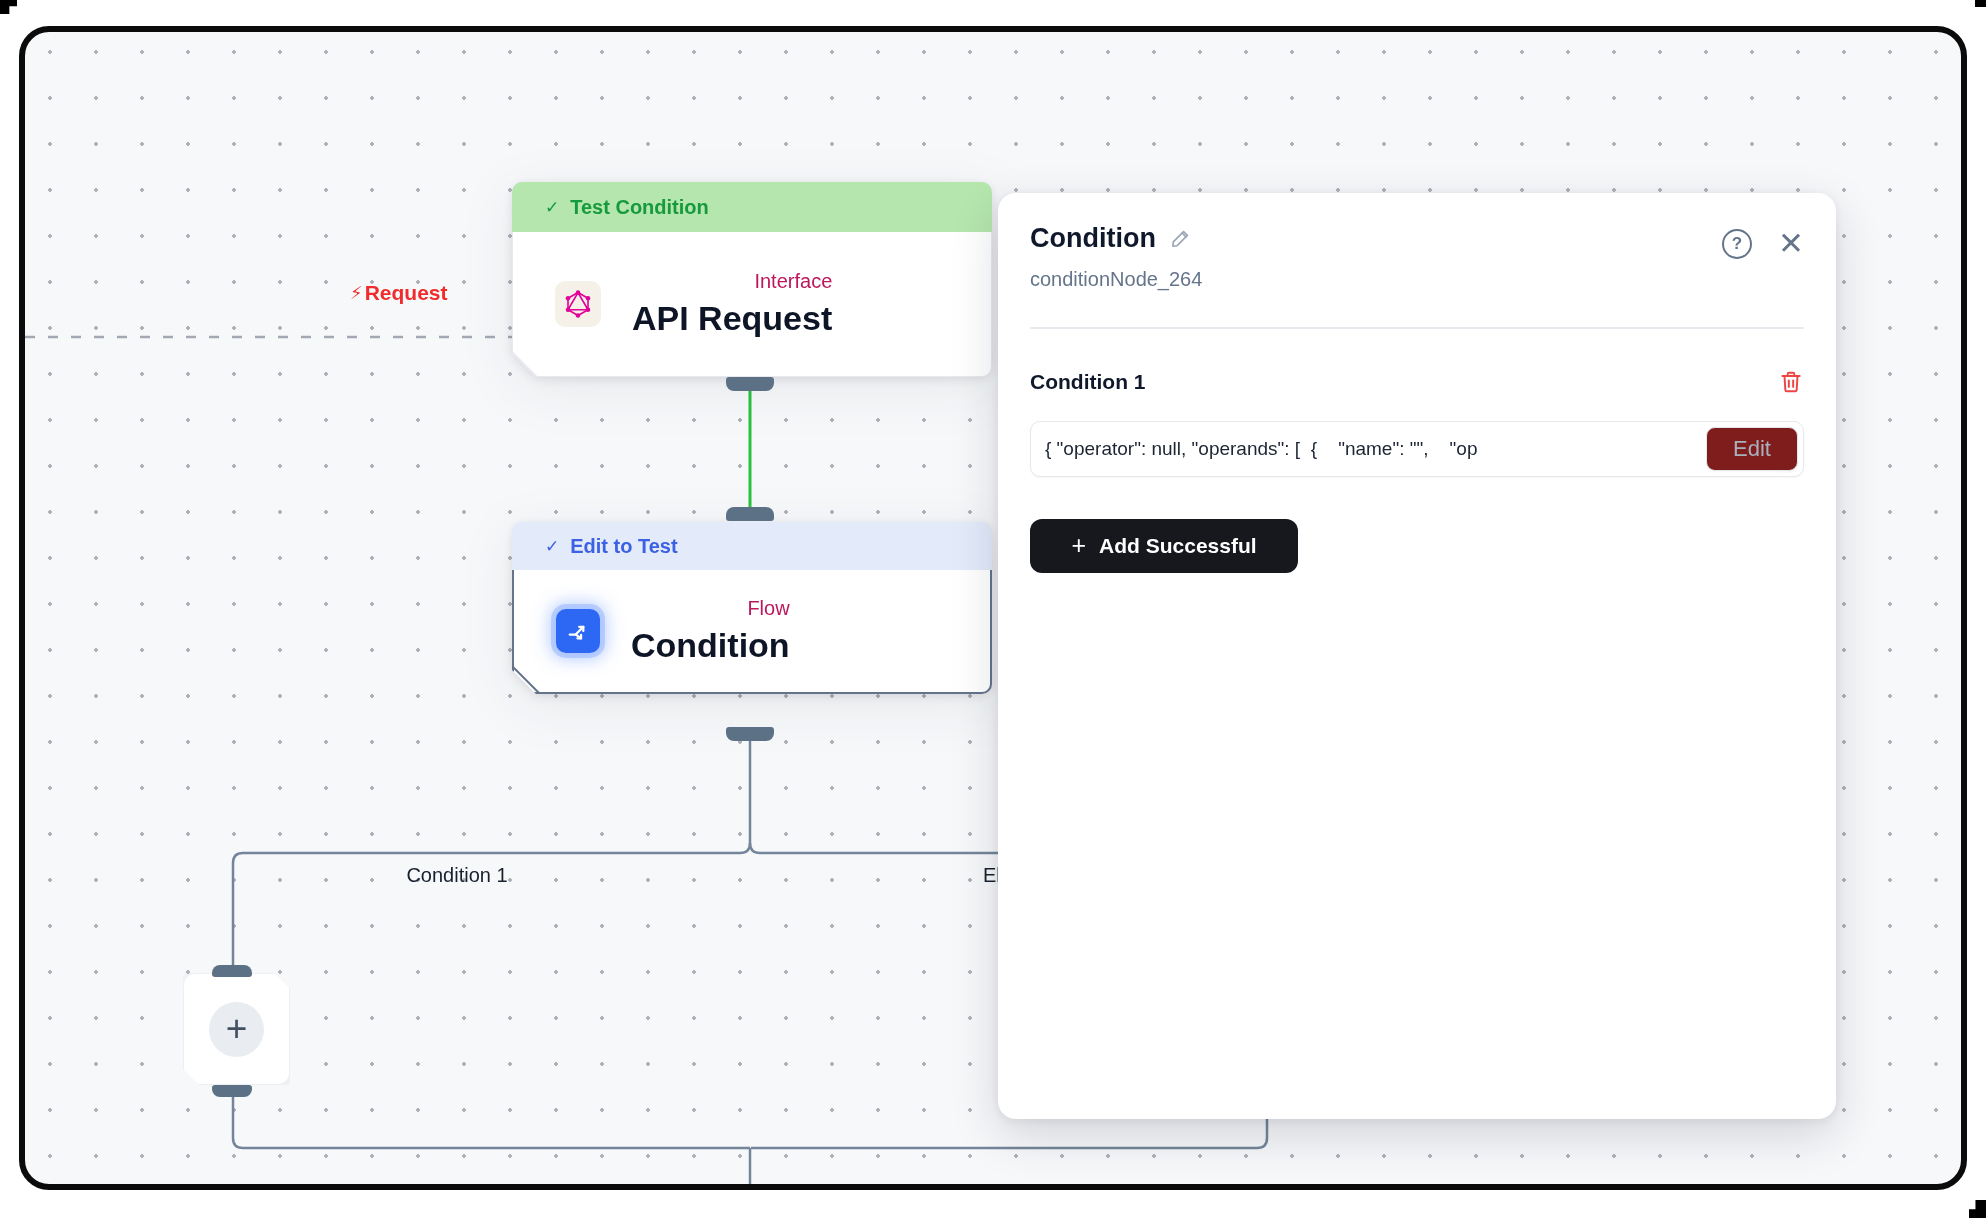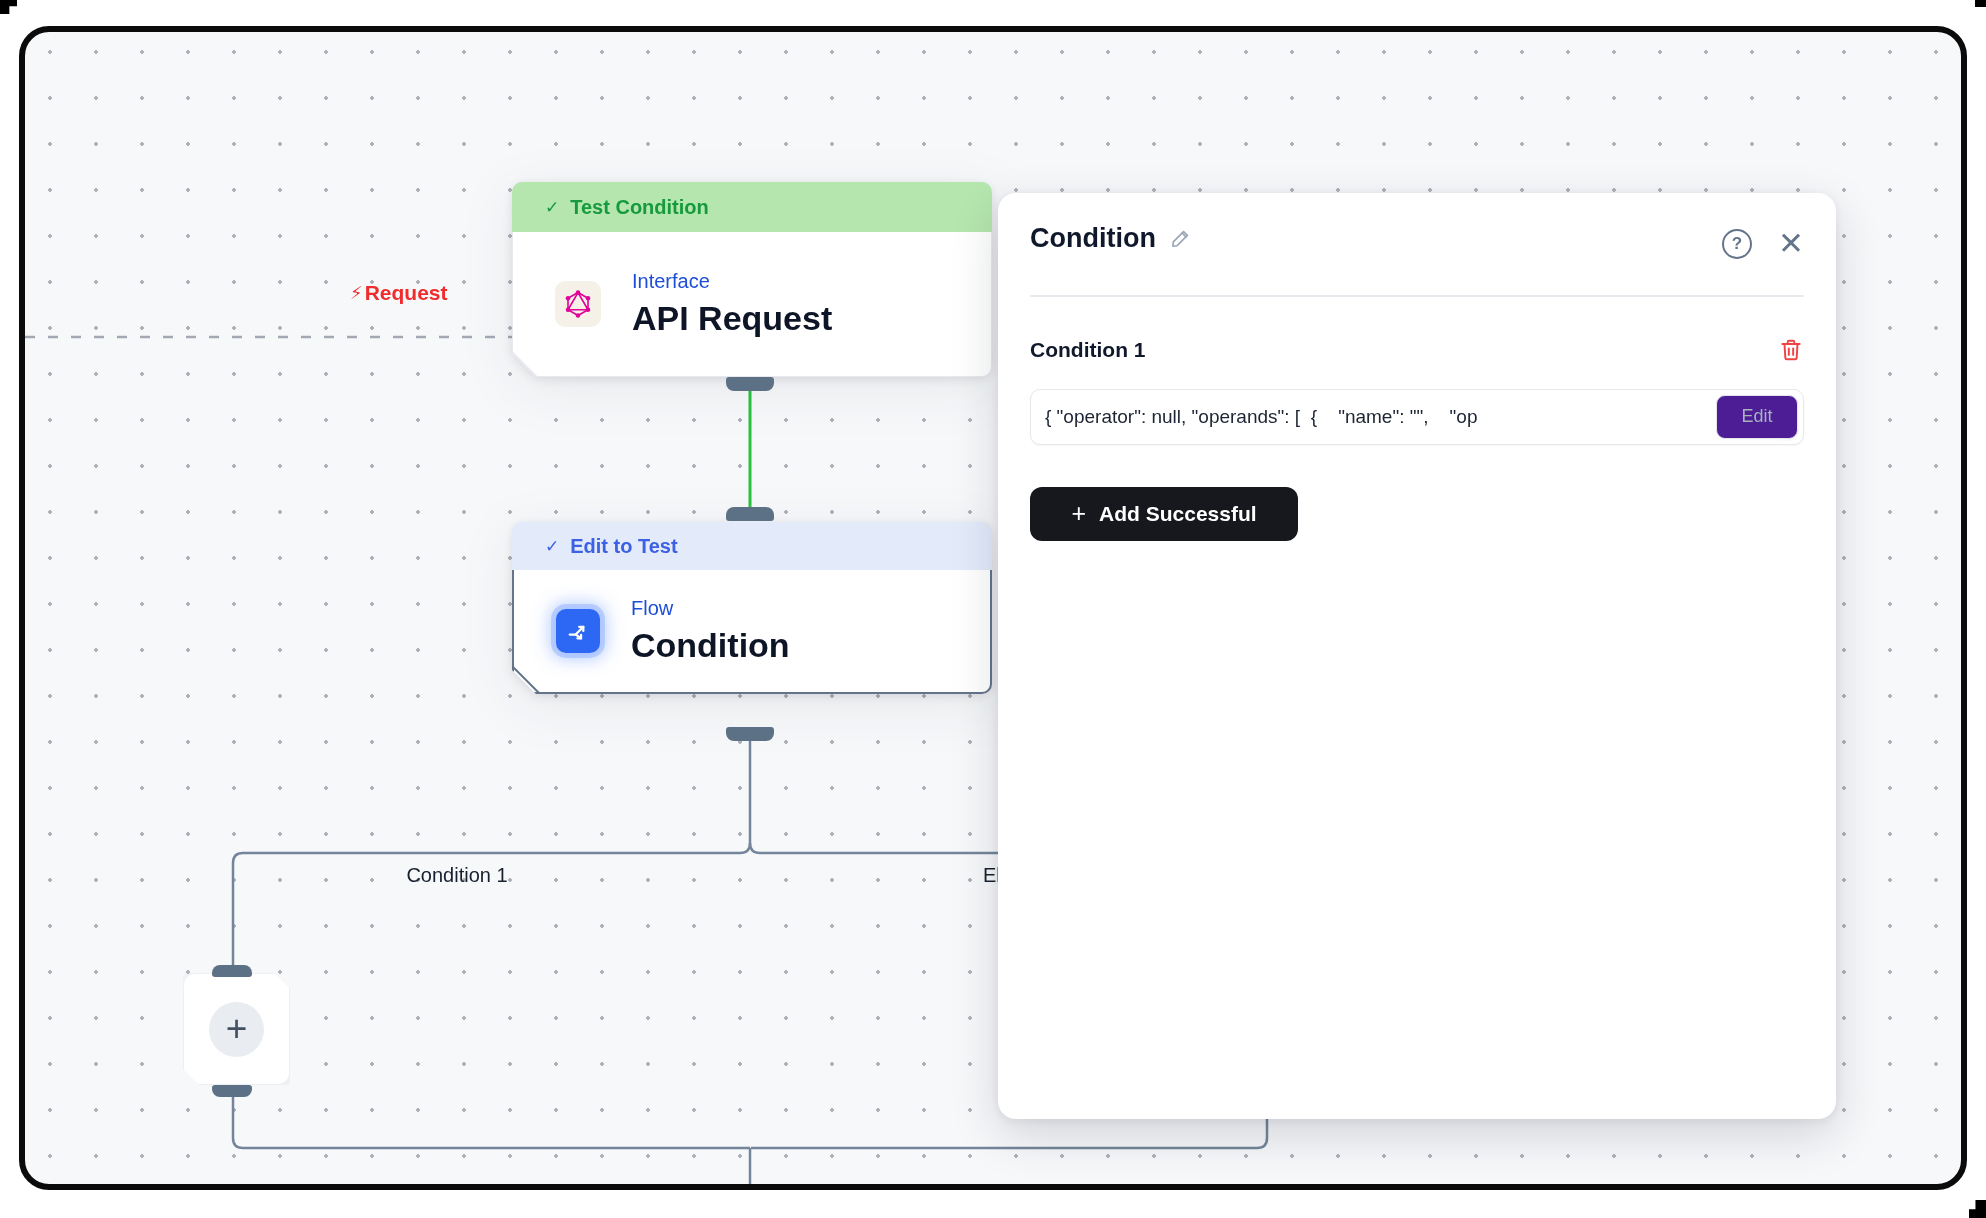--- a/index.html
+++ b/index.html
@@ -42,21 +42,21 @@
   .api-body { height:145px; border:1.5px solid #e7e9ee; border-top:none; border-radius:0 0 10px 10px; }
   .cond-body { height:124px; border:2px solid #64748b; border-top:none; border-radius:0 0 10px 10px; }
   .chamfer { position:absolute; width:36px; left:-6px; bottom:11px; transform:rotate(45deg); }
   .chamfer-light { height:1.5px; background:#e7e9ee; }
   .chamfer-slate { height:2px; background:#64748b; }
 
   .icon-tile { display:flex; align-items:center; justify-content:center; border-radius:10px; flex:0 0 auto; }
   .api-tile  { width:46px; height:46px; background:#f6f1e8; }
   .flow-tile { width:44px; height:44px; background:#2d68f5;
                box-shadow:0 0 0 5px rgba(125,165,255,.38), 0 0 16px 7px rgba(125,165,255,.50); }
-  .node-cat   { font-size:20px; color:#1d4ed8; margin-bottom:6px; }
+  .node-cat   { font-size:20px; color:#be185d; margin-bottom:6px;text-align:right; }
   .node-title { font-size:34px; font-weight:700; color:#0d1526; }
 
   .handle { position:absolute; background:#5d7186; z-index:12; }
   .h-48 { width:48px; height:14px; }
   .h-40 { width:40px; height:12px; }
   .r-top { border-radius:8px 8px 3px 3px; }
   .r-bot { border-radius:3px 3px 8px 8px; }
 
   .branch-label { position:absolute; font-size:20px; color:#17202e; z-index:3; }
 
@@ -84,22 +84,22 @@
   .divider { height:1.5px; background:#e8eaef; margin-top:36px; }
 
   .section-row { display:flex; justify-content:space-between; align-items:center; margin-top:40px; }
   .section-heading { font-size:21px; font-weight:700; color:#10182b; }
   .trash-btn { cursor:pointer; display:flex; }
 
   .code-input { position:relative; margin-top:26px; height:56px; border:1.5px solid #e6e8ee; border-radius:10px;
                 background:#fff; display:flex; align-items:center; padding:0 14px; overflow:hidden;
                 box-shadow:0 1px 2px rgba(15,23,42,.04); }
   .code-text { font-size:19px; color:#1d2433; white-space:pre; overflow:hidden; }
-  .edit-btn { position:absolute; right:5px; top:5px; bottom:5px; width:82px; background:#4c1d95;
-              border:1.5px solid #e3e6ec; border-radius:9px; color:#a9b1bd; font-size:18px;
+  .edit-btn { position:absolute; right:5px; top:5px; bottom:5px; width:92px; background:#7f1d1d;
+              border:1.5px solid #e3e6ec; border-radius:9px; color:#a9b1bd; font-size:22px;
               display:flex; align-items:center; justify-content:center; cursor:pointer;
               box-shadow:-14px 0 16px rgba(255,255,255,.95), 0 1px 3px rgba(15,23,42,.06); }
 
   .add-btn { margin-top:42px; height:54px; width:268px; background:#16181d; color:#fff; border:none;
              border-radius:12px; display:flex; align-items:center; justify-content:center; gap:13px;
              font-size:21px; font-weight:700; cursor:pointer; font-family:inherit; }
   .add-btn .plus-glyph { font-size:25px; font-weight:300; }
 </style>
 </head>
 <body>
@@ -205,20 +205,21 @@
               </svg>
             </span>
           </div>
           <div class="panel-actions">
             <div class="help-circle">
               <span>?</span>
             </div>
             <div class="close-x">✕</div>
           </div>
         </div>
+        <div class="node-id">conditionNode_264</div>
         <div class="divider"></div>
 
         <div class="section-row">
           <div class="section-heading">Condition 1</div>
           <div class="trash-btn">
             <svg width="26" height="26" viewBox="0 0 24 24" fill="none" stroke="#ef4444" stroke-width="1.8" stroke-linecap="round" stroke-linejoin="round">
               <path d="M4 6.5 H20"></path>
               <path d="M9 6.5 V4.5 Q9 3.5 10 3.5 H14 Q15 3.5 15 4.5 V6.5"></path>
               <path d="M6 6.5 L6.8 19.5 Q6.9 20.5 8 20.5 H16 Q17.1 20.5 17.2 19.5 L18 6.5"></path>
               <path d="M10 10.5 V16.5"></path>

